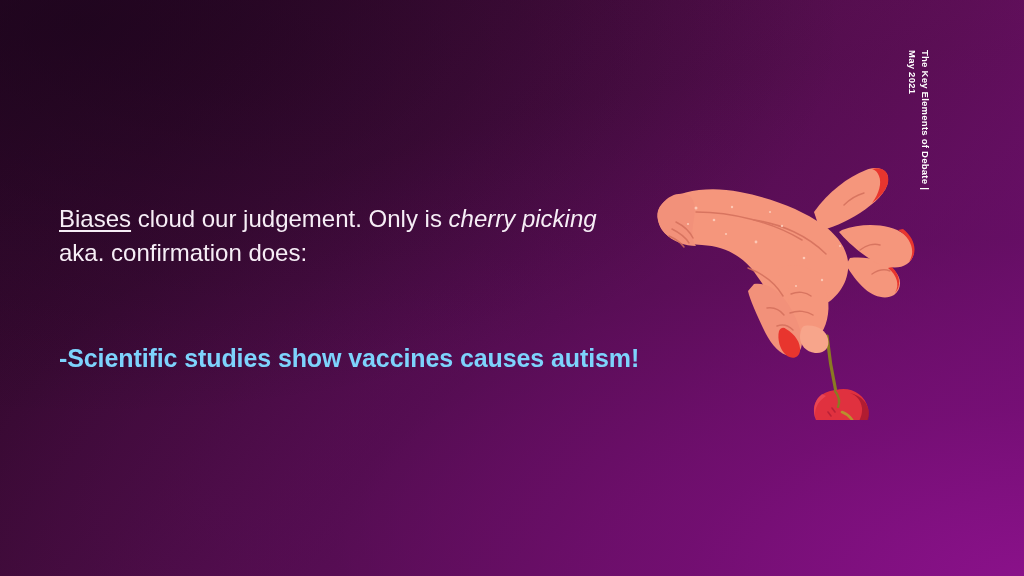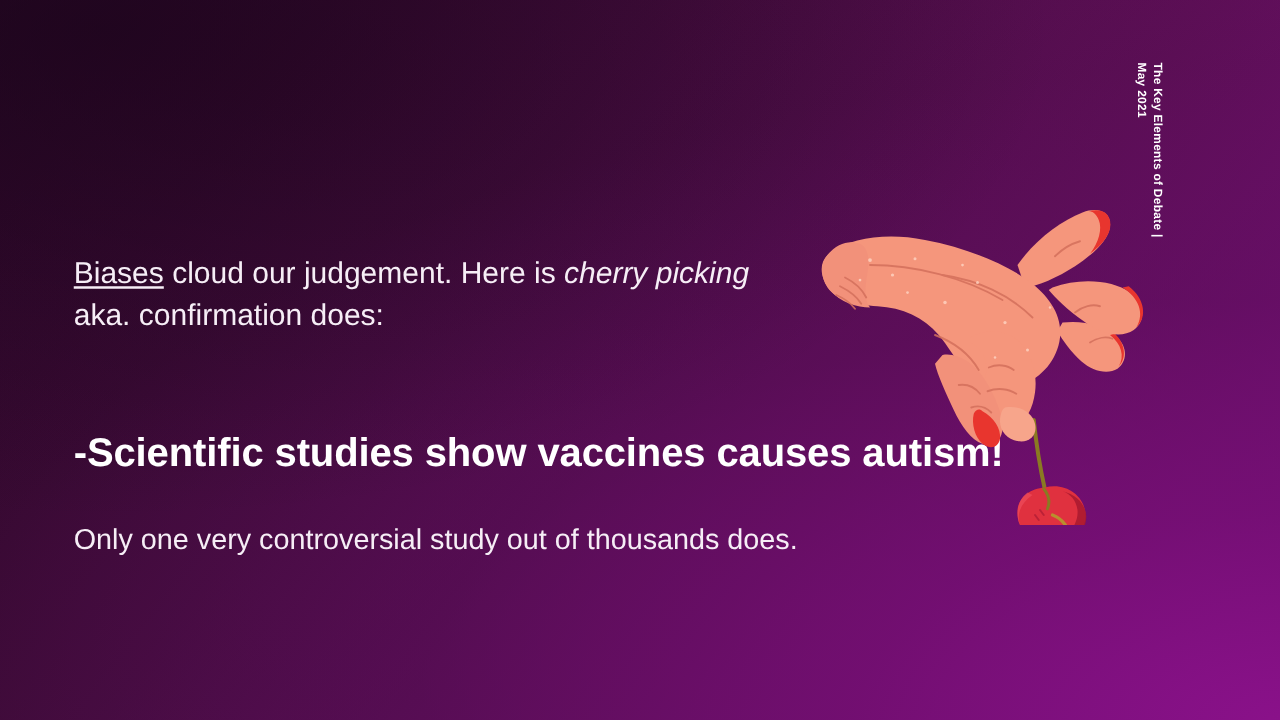--- a/index.html
+++ b/index.html
@@ -79,25 +79,25 @@
     text-decoration-thickness: 1.5px;
     margin-top: 19px;
   }
   .intro i { font-style: italic; }
 
   
   .claim {
     position: absolute;
     left: 59px;
     top: 343px;
-    font-size: 32px;
+    font-size: 25px;
     font-weight: 700;
     letter-spacing: -0.1px;
     line-height: 1.2;
-    color: #ffffff;
+    color: #7dd3fc;
     white-space: nowrap;
   }
 
   
   .rebuttal {
     position: absolute;
     left: 59px;
     top: 417px;
     font-size: 23px;
     font-weight: 400;
@@ -138,25 +138,24 @@
 </style>
 </head>
 <body>
 
 <div id="slide">
 
   <div class="bg-gradient"></div>
   <div class="bg-vignette"></div>
 
 
-  <div class="intro"><u>Biases</u><span> cloud our judgement. Here is </span><i>cherry picking</i><span> aka. confirmation does:</span></div>
+  <div class="intro"><u>Biases</u><span> cloud our judgement. Only is </span><i>cherry picking</i><span> aka. confirmation does:</span></div>
 
   <div class="claim">-Scientific studies show vaccines causes autism!</div>
 
-  <div class="rebuttal">Only one very controversial study out of thousands does.</div>
 
   <div class="side-caption">
     <span class="line1">The Key Elements of Debate |</span>
     <span class="line2">May 2021</span>
   </div>
 
   <div class="illustration">
     <svg viewBox="0 0 300 270" xmlns="http://www.w3.org/2000/svg">
 
       <path d="M191 186 C 193 206, 196 224, 200 242" fill="none" stroke="#8a7a22" stroke-width="3.2" stroke-linecap="round"></path>

